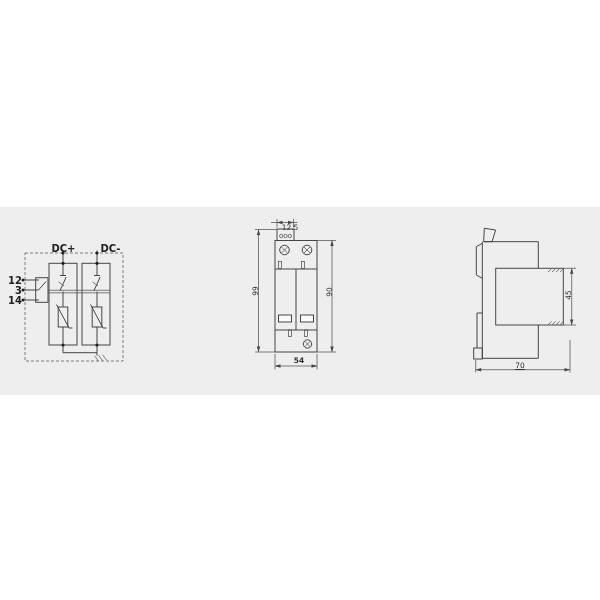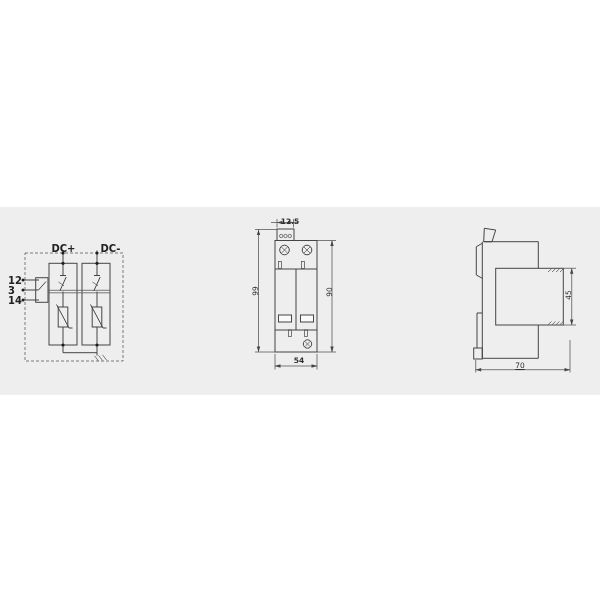--- a/index.html
+++ b/index.html
@@ -8,21 +8,21 @@
     background:#ffffff;
     font-family:"DejaVu Sans","Liberation Sans",sans-serif;
   }
   .band{position:absolute;left:0;top:207px;width:600px;height:188px;background:#eeeeee;}
   svg.art{position:absolute;left:0;top:0;}
   .lbl{
     position:absolute;color:#2f2f2f;font-size:7.5px;line-height:1;
     white-space:nowrap;text-align:center;
   }
   .lbl.bold{font-size:10px;font-weight:bold;color:#222;}
-  .lbl.right{text-align:left;}
+  .lbl.right{text-align:right;}
   .rot{transform:rotate(-90deg);transform-origin:center center;}
   .stroke{stroke:#454545;stroke-width:1;fill:none;}
   .thin{stroke:#5a5a5a;stroke-width:0.8;fill:none;}
   .dim{stroke:#5a5a5a;stroke-width:0.8;fill:none;}
   .arrow{fill:#454545;stroke:none;}
   .dot{fill:#1e1e1e;stroke:none;}
   .win{fill:#fafafa;stroke:#454545;stroke-width:1;}
 </style>
 </head>
 <body>
@@ -188,19 +188,19 @@
   </g>
 </svg>
 
 <span class="lbl bold" style="left:47px;top:243.5px;width:33px;">DC+</span>
 <span class="lbl bold" style="left:94px;top:243.5px;width:33px;">DC-</span>
 
 <span class="lbl bold right" style="left:8px;top:276px;width:14px;">12</span>
 <span class="lbl bold right" style="left:8px;top:286px;width:14px;">3</span>
 <span class="lbl bold right" style="left:8px;top:296px;width:14px;">14</span>
 
-<span class="lbl" style="left:275px;top:218px;width:30px;font-weight:bold;">12.5</span>
+<span class="lbl" style="left:275px;top:224px;width:30px;">12.5</span>
 <span class="lbl rot" style="left:245px;top:286px;width:24px;height:10px;">99</span>
 <span class="lbl rot" style="left:319px;top:287px;width:24px;height:10px;">90</span>
 <span class="lbl" style="left:284px;top:356.5px;width:30px;font-weight:bold;">54</span>
 
 <span class="lbl rot" style="left:557.5px;top:290px;width:24px;height:10px;">45</span>
 <span class="lbl" style="left:505px;top:362px;width:30px;text-decoration:underline;">70</span>
 
 </body></html>

